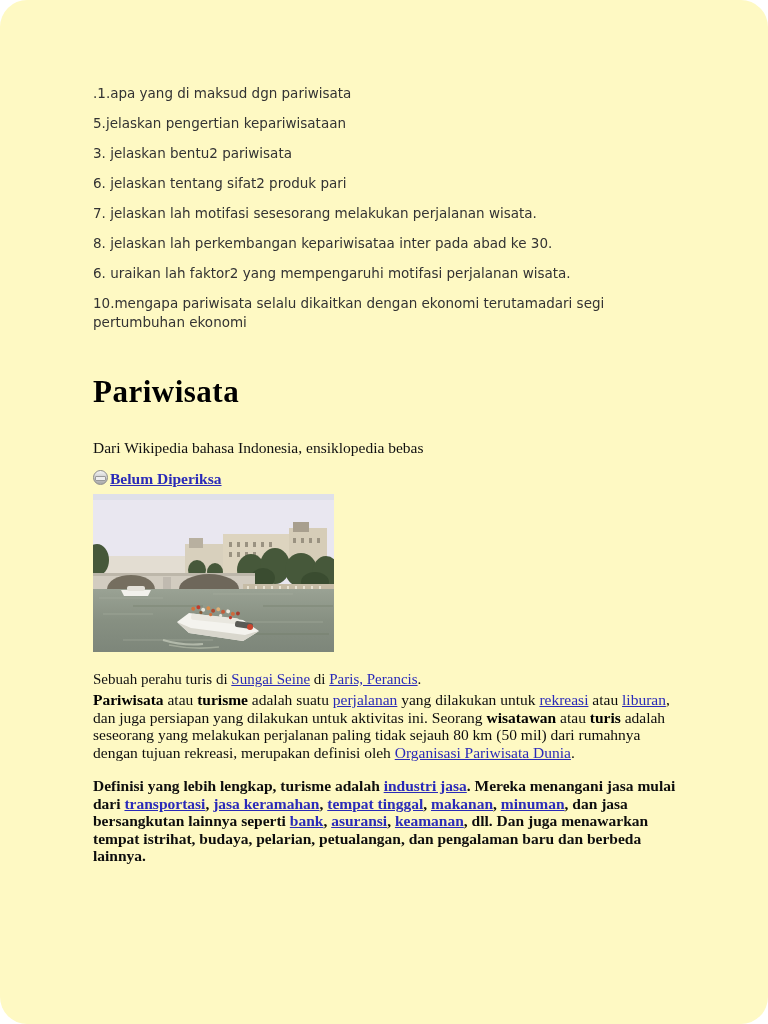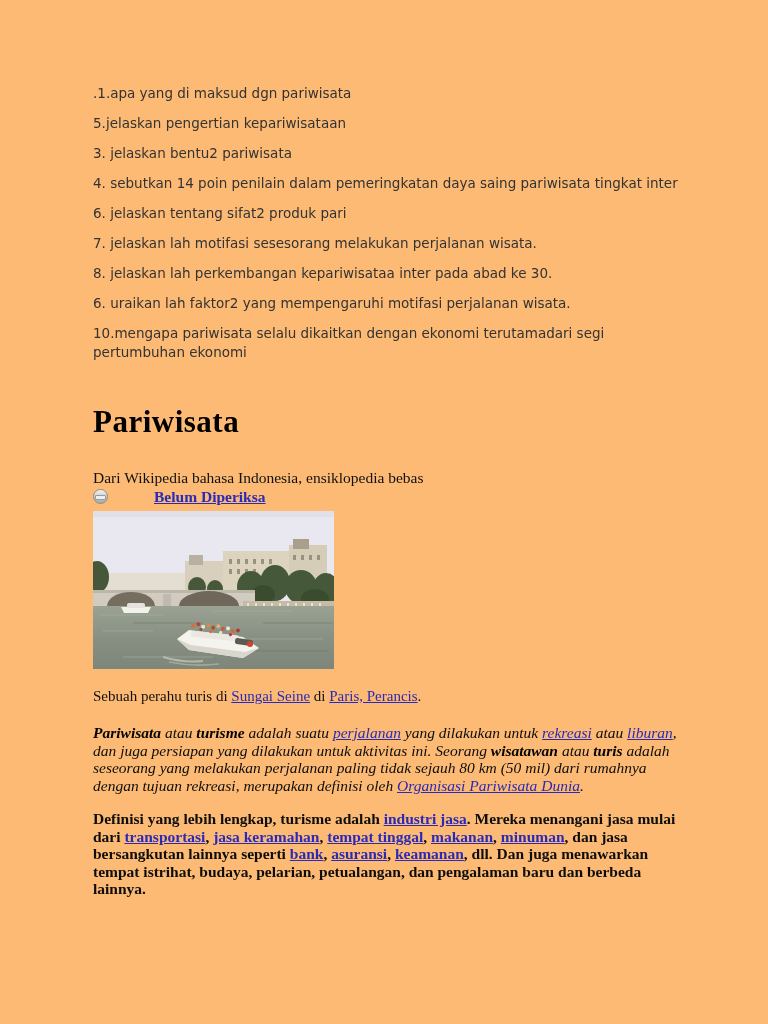--- a/index.html
+++ b/index.html
@@ -1,22 +1,23 @@
 <!DOCTYPE html>
 <html><head>
 <meta charset="utf-8">
 <style>
   html,body{margin:0;padding:0;background:#ffffff;}
   .page{
     position:relative;
     width:768px;height:1024px;
-    background:#fdba74;
+    background:#fef9c3;
     overflow:hidden;
     font-family:"Liberation Serif","DejaVu Serif",serif;
     color:#1c1c1c;
+    border-radius:27px;
   }
   .content{
     position:absolute;
     left:93px;top:84px;
     width:585px;
   }
   
   .questions .q{
     font-family:"DejaVu Sans","Liberation Sans",sans-serif;
     font-size:13.5px;
@@ -35,24 +36,22 @@
     letter-spacing:0.5px;
   }
   .article-subtitle{
     margin-top:30px;
     font-size:15.5px;
     line-height:17px;
     color:#111111;
   }
   .review-line{
     display:flex;
-    align-items:center;
     height:19px;
-    margin-top:1px;
-    gap:44px;
+    margin-top:14px;
   }
   .review-icon{
     width:13px;height:13px;
     border-radius:50%;
     background:linear-gradient(180deg,#f5f5f5 0%,#c9c9c9 55%,#a8a8a8 100%);
     border:1px solid #8d8d8d;
     position:relative;
     flex:0 0 auto;
     margin-right:2px;
   }
@@ -85,35 +84,34 @@
     font-size:15px;
     line-height:18px;
     color:#111111;
   }
   .para{
     font-size:15.5px;
     line-height:17.5px;
     color:#0d0d0d;
     margin:0;
   }
-  .para-1{margin-top:19px;font-style:italic;}
+  .para-1{margin-top:3px;}
   .para-2{margin-top:16px;font-weight:bold;}
   .para b{color:#000;}
 </style>
 </head>
 <body>
 
 <div class="page">
   <div class="content">
 
     <div class="questions">
         <div class="q">.1.apa yang di maksud dgn pariwisata</div>
         <div class="q">5.jelaskan pengertian kepariwisataan</div>
         <div class="q">3. jelaskan bentu2 pariwisata</div>
-        <div class="q">4. sebutkan 14 poin penilain dalam pemeringkatan daya saing pariwisata tingkat inter</div>
         <div class="q">6. jelaskan tentang sifat2 produk pari</div>
         <div class="q">7. jelaskan lah motifasi sesesorang melakukan perjalanan wisata.</div>
         <div class="q">8. jelaskan lah perkembangan kepariwisataa inter pada abad ke 30.</div>
         <div class="q">6. uraikan lah faktor2 yang mempengaruhi motifasi perjalanan wisata.</div>
         <div class="q">10.mengapa pariwisata selalu dikaitkan dengan ekonomi terutamadari segi pertumbuhan ekonomi</div>
       </div>
 
     <h1 class="article-title">Pariwisata</h1>
 
     <div class="article-subtitle">Dari Wikipedia bahasa Indonesia, ensiklopedia bebas</div>

